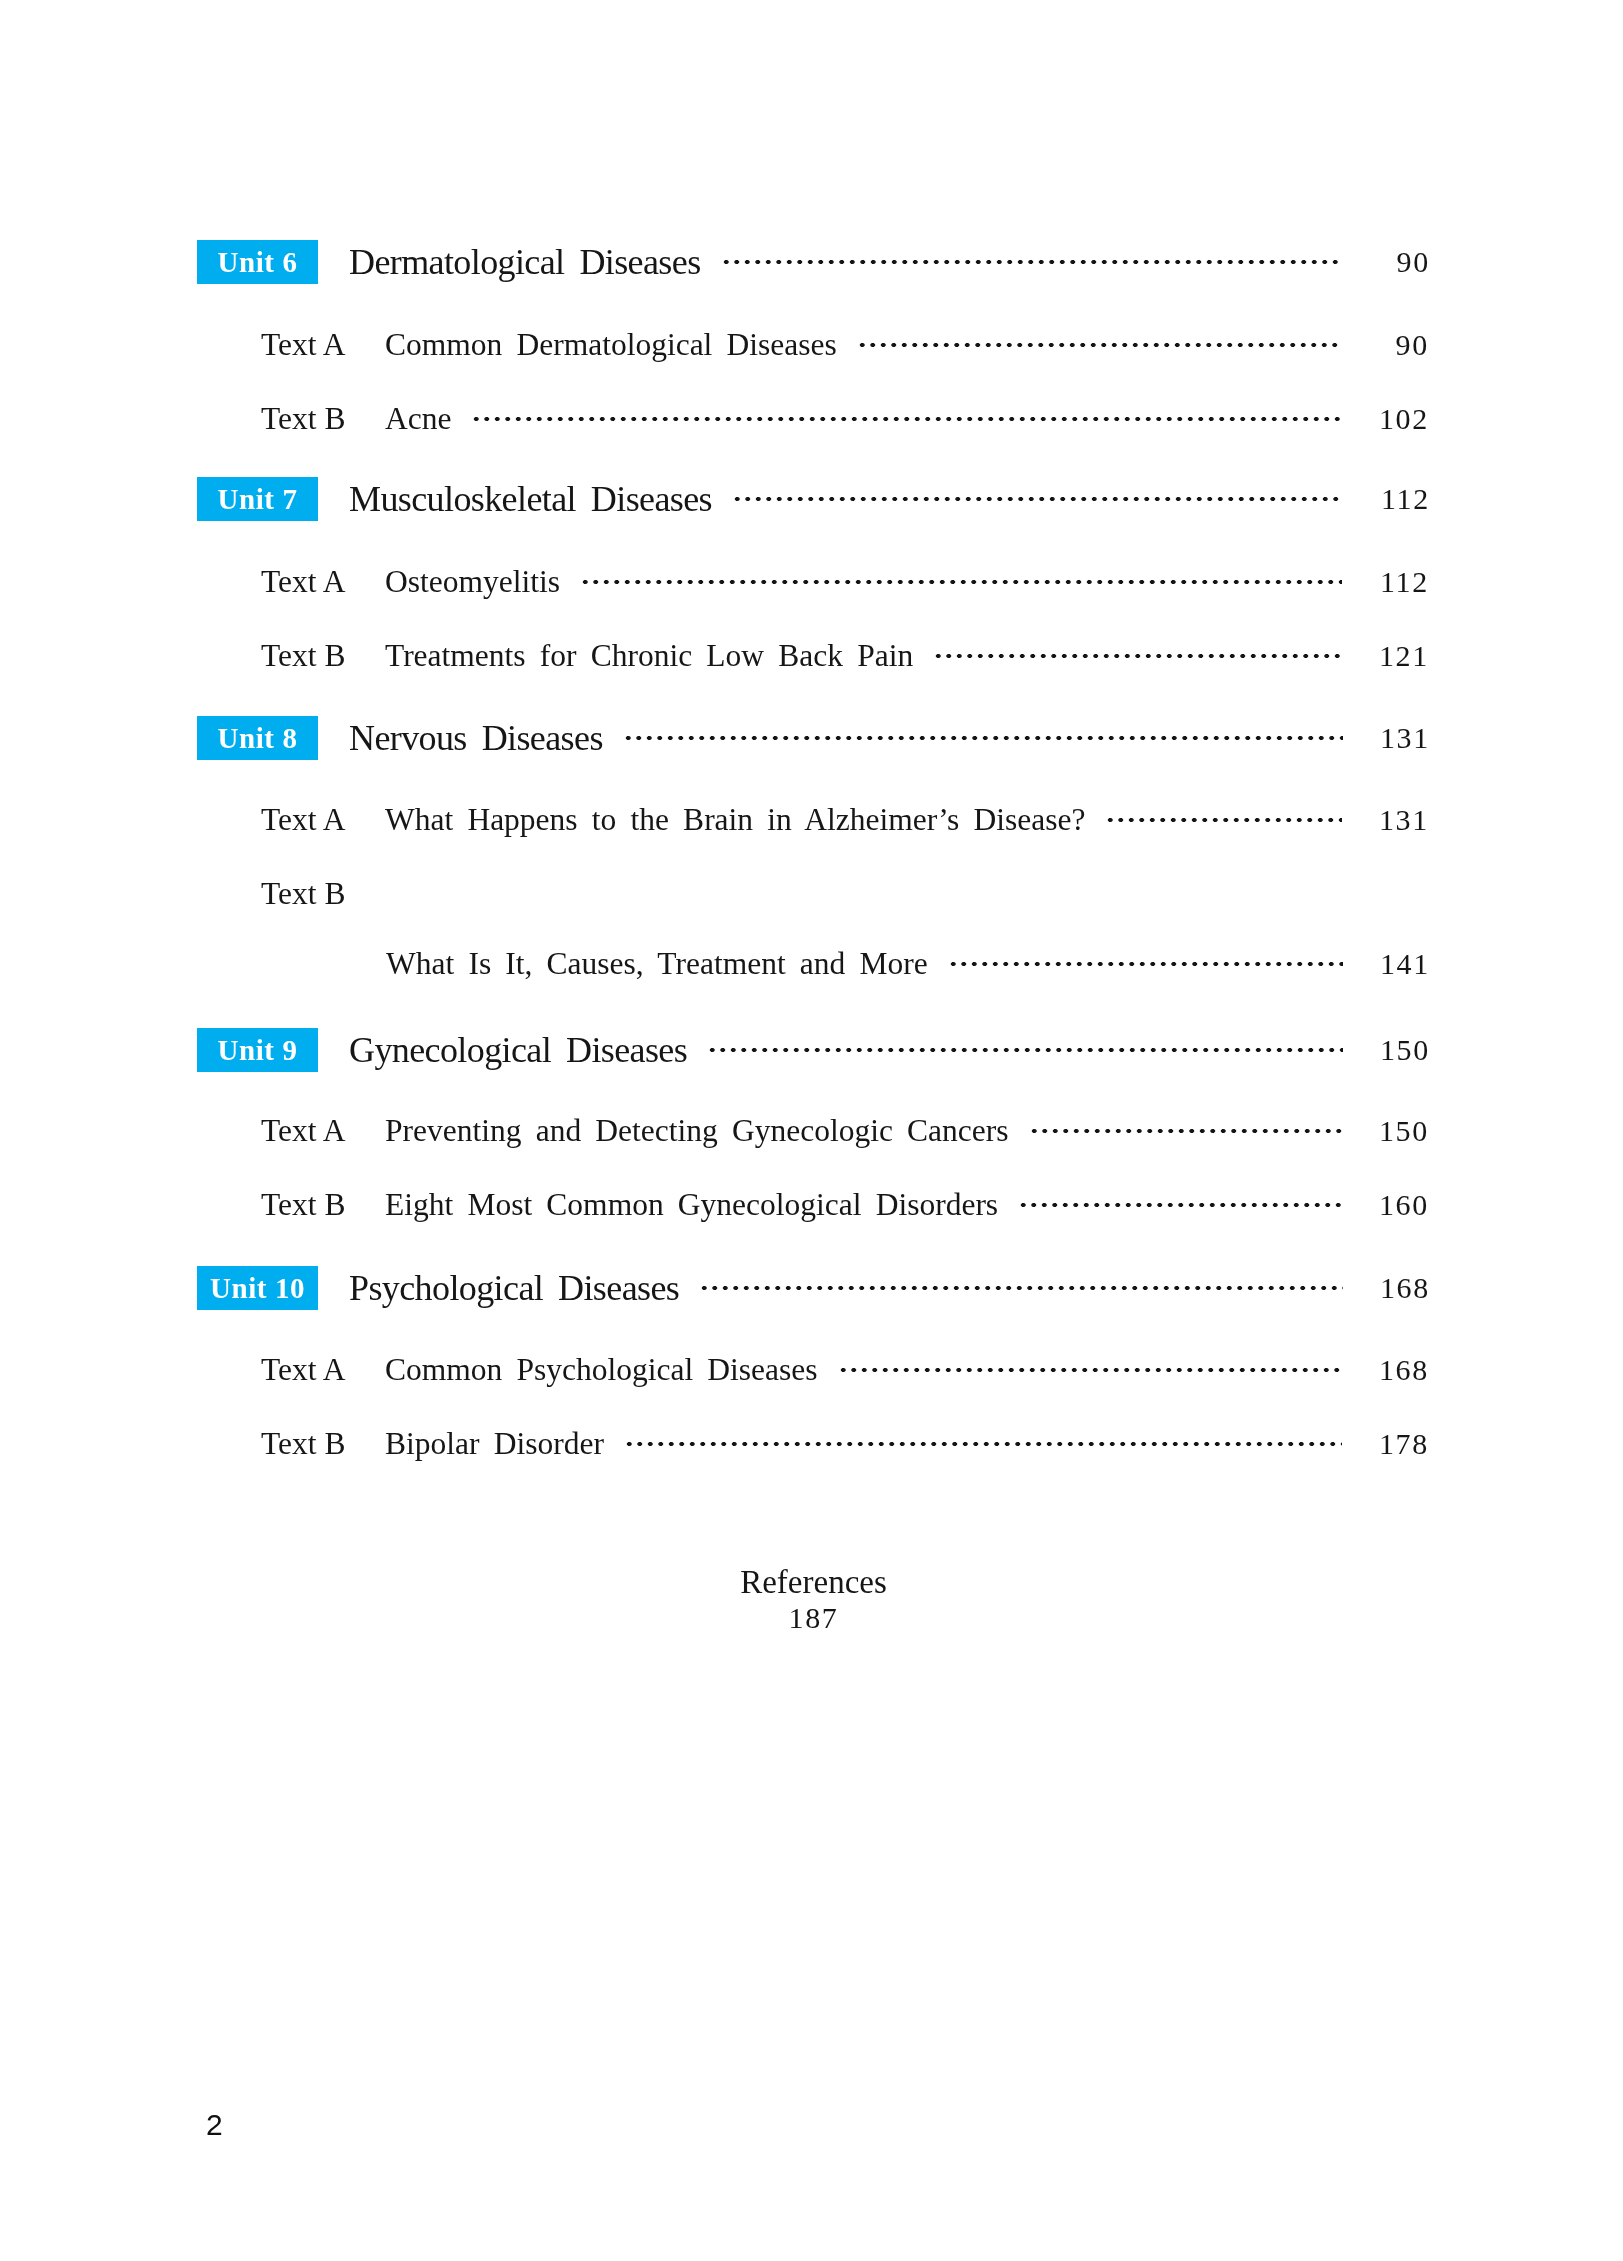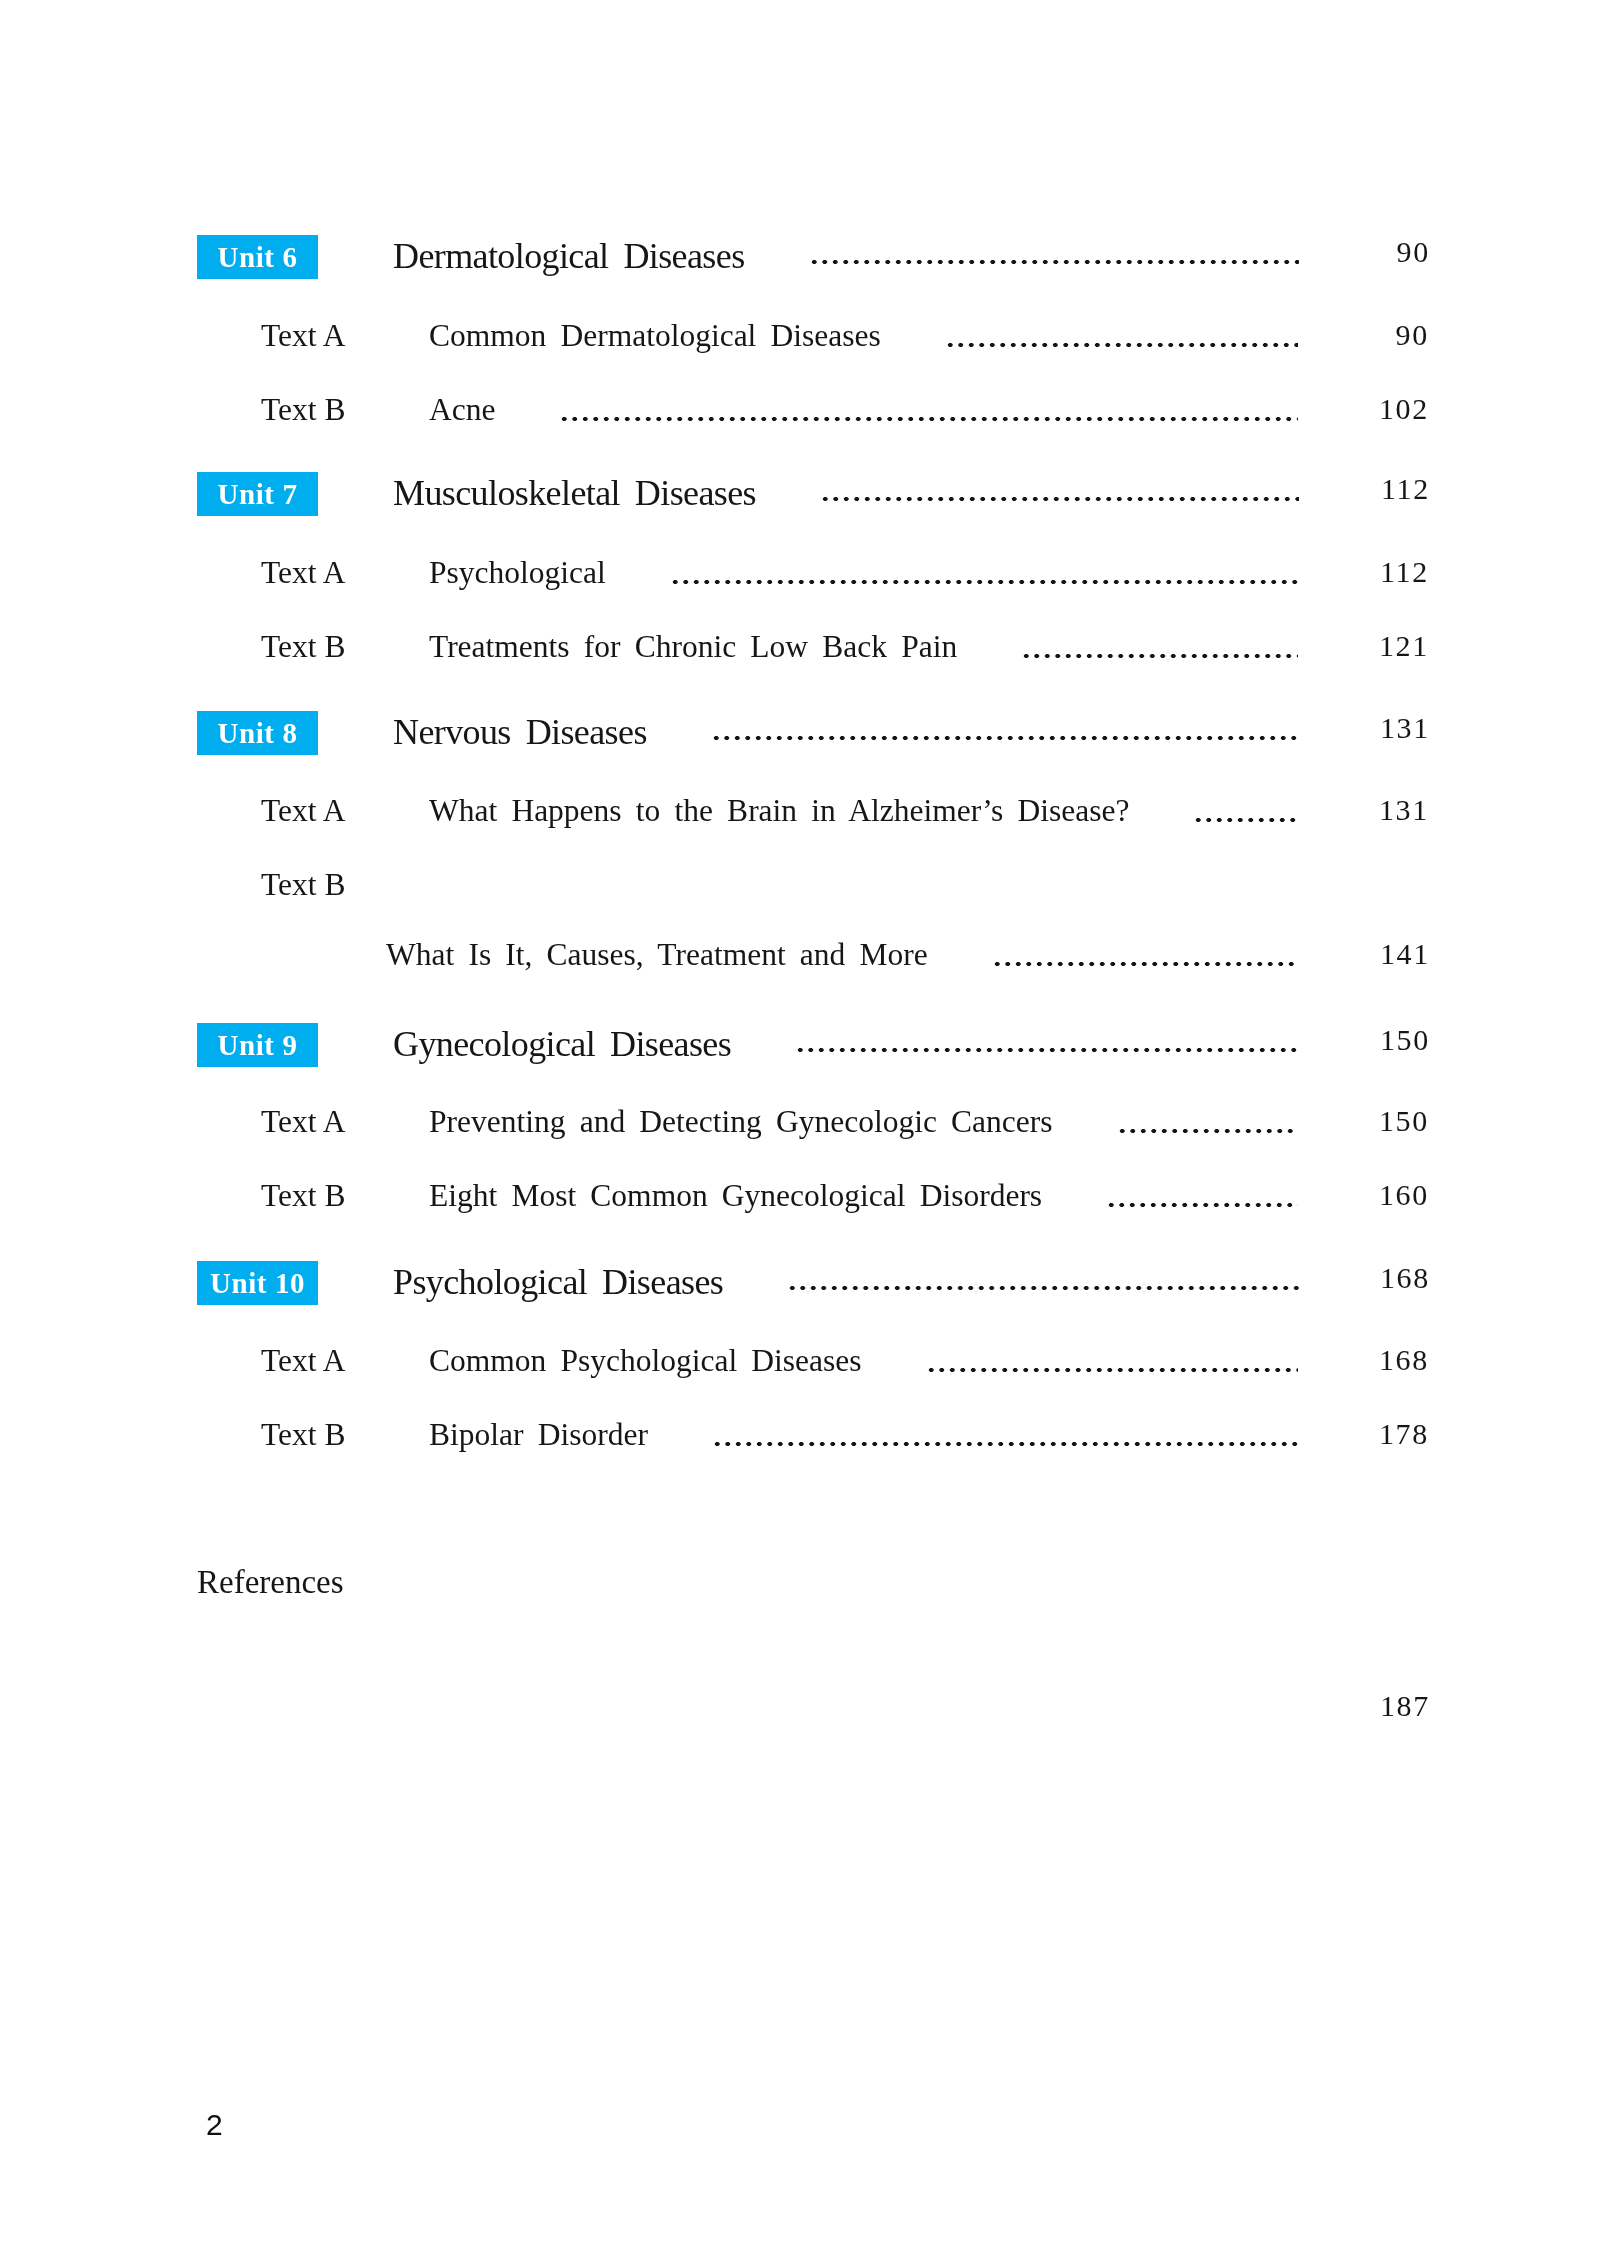--- a/index.html
+++ b/index.html
@@ -8,23 +8,23 @@
     width: 1624px;
     height: 2261px;
     background: #ffffff;
     font-family: "Liberation Serif", serif;
     color: #161616;
     overflow: hidden;
   }
   .row {
     position: absolute;
     display: flex;
+    align-items: center;
     height: 54px;
     white-space: nowrap;
-    gap: 44px;
   }
   .row.unit  { left: 197px; width: 1233px; }
   .row.entry { left: 261px; width: 1168px; }
   .row.cont  { left: 386px; width: 1044px; }
   .row.refs  { left: 197px; width: 1233px; flex-direction: column; }
 
   .badge {
     flex: 0 0 121px;
     height: 44px;
     margin-right: 31px;
@@ -105,21 +105,21 @@
   </div>
 
   <div class="row unit" style="top:472px">
     <div class="badge">Unit 7</div>
     <div class="unit-title">Musculoskeletal Diseases</div>
     <div class="leader"></div>
     <div class="pg">112</div>
   </div>
   <div class="row entry" style="top:555px">
     <div class="entry-label">Text A</div>
-    <div class="entry-title">Psychological</div>
+    <div class="entry-title">Osteomyelitis</div>
     <div class="leader"></div>
     <div class="pg">112</div>
   </div>
   <div class="row entry" style="top:629px">
     <div class="entry-label">Text B</div>
     <div class="entry-title">Treatments for Chronic Low Back Pain</div>
     <div class="leader"></div>
     <div class="pg">121</div>
   </div>
 

